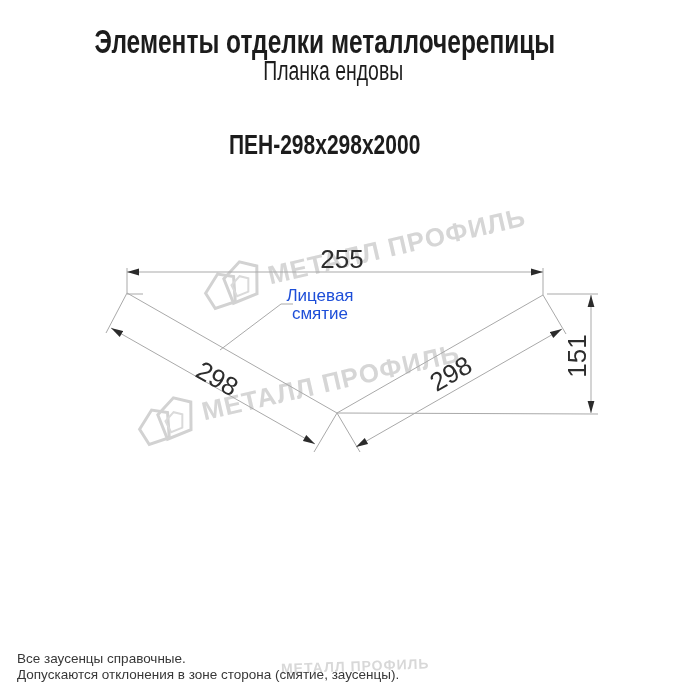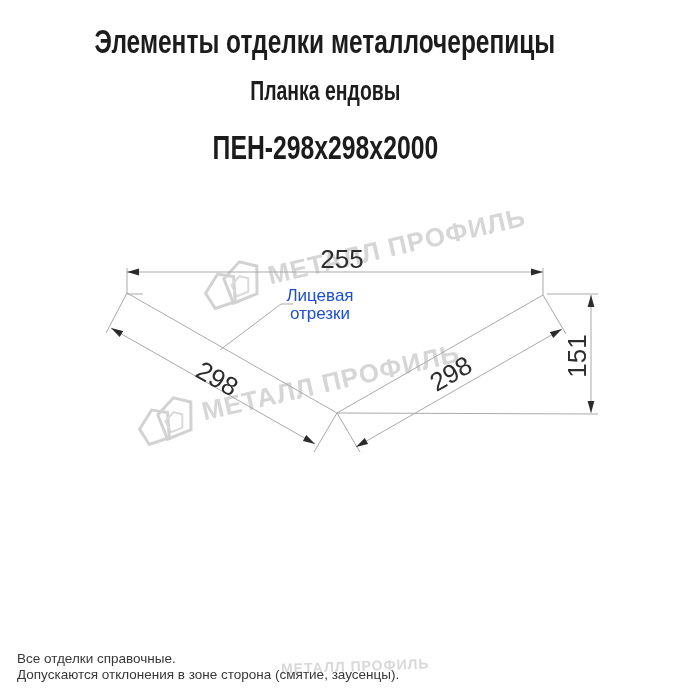--- a/index.html
+++ b/index.html
@@ -4,22 +4,22 @@
 <style>
   html,body{margin:0;padding:0;background:#ffffff;}
   body{width:700px;height:700px;position:relative;overflow:hidden;
        font-family:"Liberation Sans",sans-serif;}
   .page{position:absolute;inset:0;}
 
   
   .hdr{position:absolute;left:0;width:650px;text-align:center;color:#1c1c1c;}
   .hdr .squeeze{display:inline-block;transform:scaleX(0.72);transform-origin:50% 50%;white-space:nowrap;}
   .title{top:22px;font-size:34px;font-weight:bold;}
-  .subtitle{top:80px;font-size:27px;font-weight:bold;line-height:23px;}
-  .pcode{top:129px;font-size:33px;font-weight:bold;}
+  .subtitle{top:60px;font-size:27px;font-weight:normal;line-height:23px;padding-left:8px;}
+  .pcode{top:129px;font-size:28px;font-weight:bold;}
   .pcode .squeeze{transform:scaleX(0.75);}
 
   
   svg.lines{position:absolute;left:0;top:0;z-index:2;}
   .dim{position:absolute;z-index:3;font-size:26px;color:#2d2d2d;white-space:nowrap;}
   .dim-514{left:342px;top:259px;transform:translate(-50%,-50%);}
   .dim-298l{left:217px;top:379px;transform:translate(-50%,-50%) rotate(29.6deg);}
   .dim-298r{left:451px;top:374px;transform:translate(-50%,-50%) rotate(-29.8deg);}
   .dim-151{left:577px;top:356px;transform:translate(-50%,-50%) rotate(-90deg);}
   .face-label{position:absolute;z-index:3;left:313px;top:287px;transform:translateX(-50%);
@@ -109,21 +109,21 @@
     <path d="M293,304 L281,304 L220,350" stroke="#a9a9a9" stroke-width="1" fill="none"></path>
   </svg>
 
   <div class="dim dim-514">255</div>
   <div class="dim dim-298l">298</div>
   <div class="dim dim-298r">298</div>
   <div class="dim dim-151">151</div>
 
   <div class="face-label">
     <div>Лицевая</div>
-    <div>отрезки</div>
+    <div>смятие</div>
   </div>
 
   <div class="footer">
-    <div>Все отделки справочные.</div>
+    <div>Все заусенцы справочные.</div>
     <div>Допускаются отклонения в зоне сторона (смятие, заусенцы).</div>
   </div>
 
 </div>
 
 </body></html>

